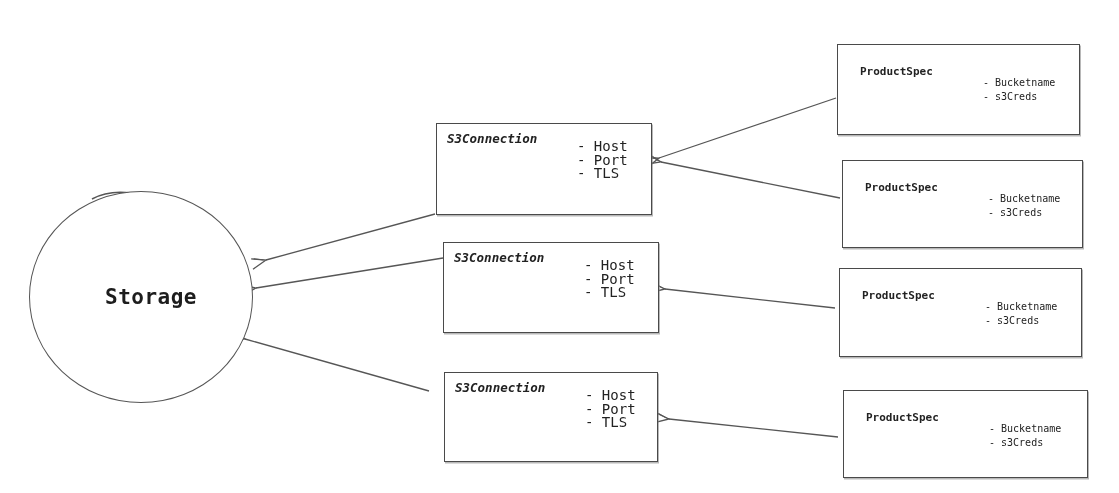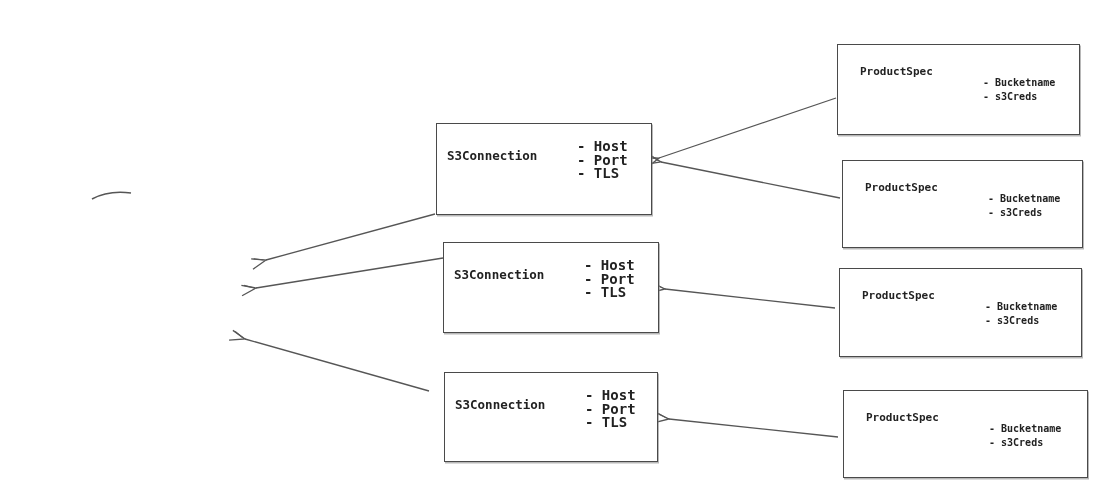--- a/index.html
+++ b/index.html
@@ -22,23 +22,23 @@
     font-size:21px;font-weight:600;letter-spacing:0.5px;color:#1d1d1d;
   }
   .rect{
     border:1.5px solid #4a4a4a;
     box-shadow:1px 1.5px 0 rgba(125,125,125,0.55);
   }
   .rect .title{
     position:absolute;
     font-weight:700;color:#222222;white-space:nowrap;
   }
-  .s3box .title{left:10px;top:24px;font-size:12.5px;}
+  .s3box .title{left:10px;top:7px;font-size:12.5px;font-style:italic;}
   .psbox .title{left:22px;top:20px;font-size:11px;}
-  .attrs{position:absolute;font-weight:700;color:#222222;}
+  .attrs{position:absolute;font-weight:400;color:#222222;}
   .s3box .attrs{left:140px;top:16px;font-size:14px;line-height:13.5px;}
   .psbox .attrs{left:145px;top:31px;font-size:10px;line-height:14px;}
   .attrs div{white-space:pre;}
 </style>
 </head>
 <body>
 
 <div id="canvas">
 
   <svg id="edges" viewBox="0 0 1119 493">
@@ -52,20 +52,23 @@
     <path d="M 92 199 C 103 193 116 191 131 193" fill="none" stroke="#565656" stroke-width="1.6"></path>
   <line x1="435" y1="214" x2="266" y2="260" stroke="#565656" stroke-width="1.3" marker-end="url(#arrowhead)"></line>
       <line x1="443" y1="258" x2="256" y2="288" stroke="#565656" stroke-width="1.3" marker-end="url(#arrowhead)"></line>
       <line x1="429" y1="391" x2="245" y2="339" stroke="#565656" stroke-width="1.3" marker-end="url(#arrowhead)"></line>
       <line x1="836" y1="98" x2="659" y2="158" stroke="#565656" stroke-width="1.3" marker-end="url(#arrowhead)"></line>
       <line x1="840" y1="198" x2="661" y2="162" stroke="#565656" stroke-width="1.3" marker-end="url(#arrowhead)"></line>
       <line x1="835" y1="308" x2="665" y2="289" stroke="#565656" stroke-width="1.3" marker-end="url(#arrowhead)"></line>
       <line x1="838" y1="437" x2="669" y2="419" stroke="#565656" stroke-width="1.3" marker-end="url(#arrowhead)"></line>
     </svg>
 
+  <div class="node circle" style="left:29px;top:191px;width:224px;height:212px;">
+    <span class="circle-label">Storage</span>
+  </div>
 
   <div class="node rect s3box" style="left:436px;top:123px;width:216px;height:92px;">
     <span class="title">S3Connection</span>
     <div class="attrs">
       <div>- Host</div>
       <div>- Port</div>
       <div>- TLS</div>
     </div>
   </div>
 

